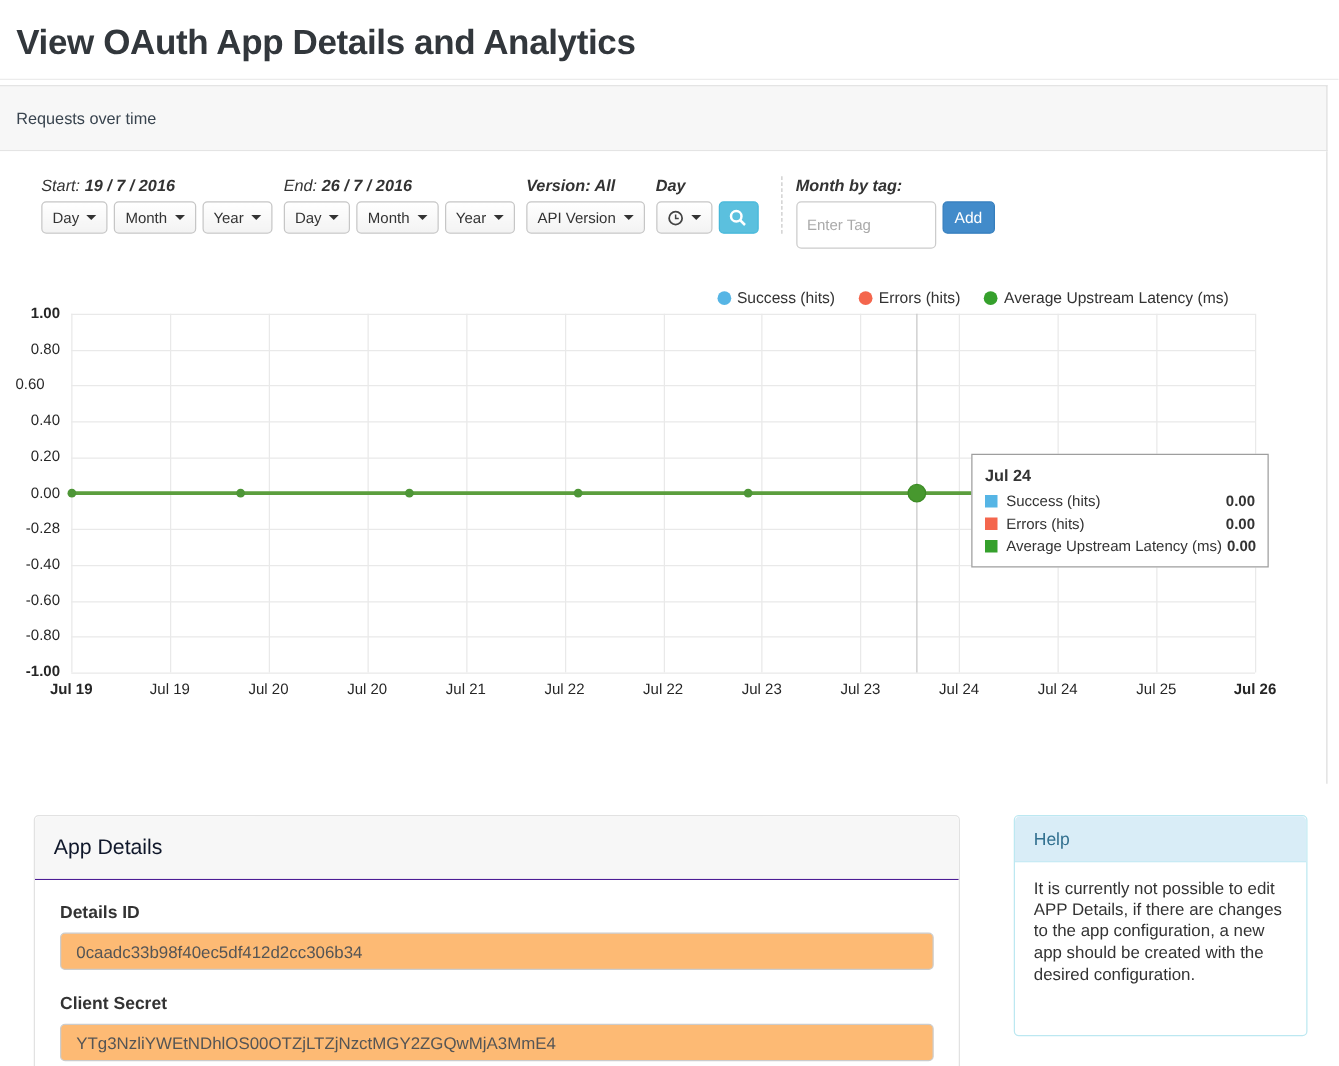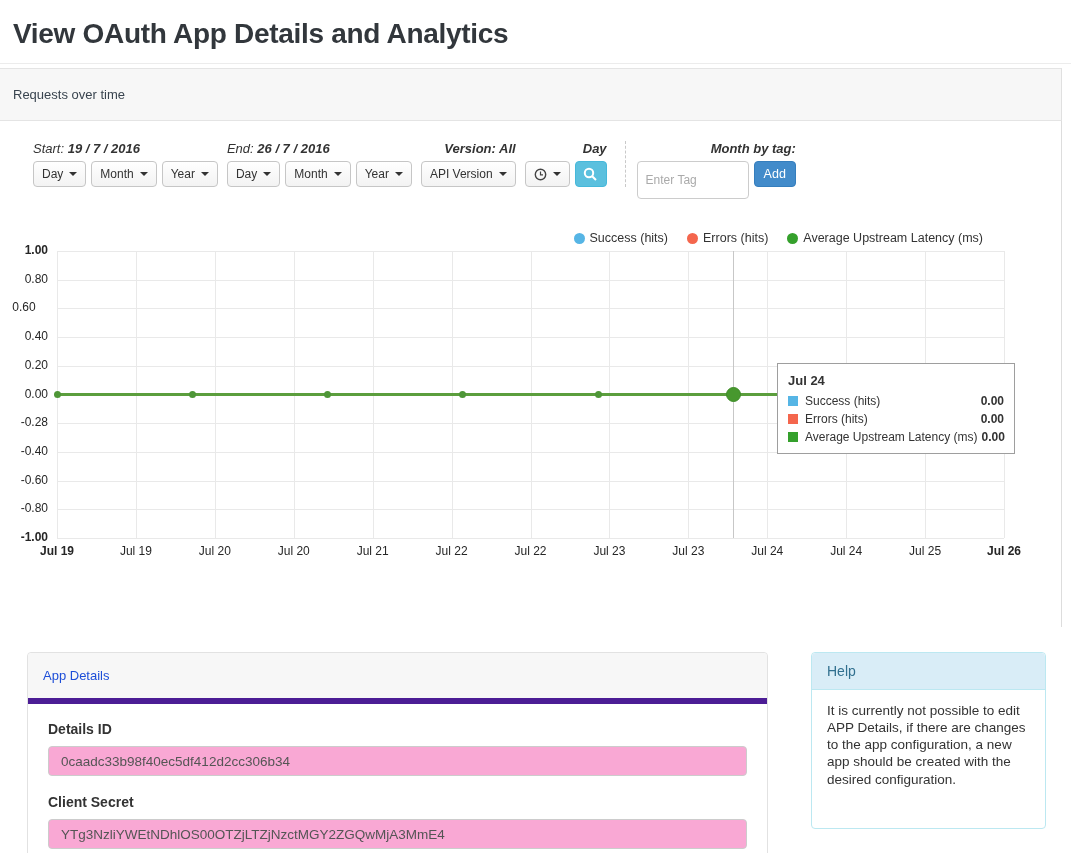--- a/index.html
+++ b/index.html
@@ -12,21 +12,21 @@
   .rot-panel { width:1062px; margin-top:4px; }
   .rot-header { background:#f7f7f7; border-top:1px solid #e4e4e4; border-bottom:1px solid #e4e4e4;
     border-right:1px solid #e0e0e0; padding:18px 13px; font-size:13px; color:#39444f; }
   .rot-body { position:relative; height:506px; border-right:1px solid #ddd; background:#fff; }
 
   
   .filter-bar { display:flex; align-items:flex-start; padding:20px 0 0 33px; }
   .fgroup { margin-right:9px; }
   .flabel { font-size:13px; margin-bottom:5px; white-space:nowrap;font-style:italic; }
   .flabel b { font-weight:bold; }
-  .flabel.allbold { font-weight:bold;text-align:right; }
+  .flabel.allbold { font-weight:bold; }
   .btnrow { display:flex; gap:5px; }
   .btn { display:inline-flex; align-items:center; height:26px; padding:0 8px; font-size:12px; color:#333;
     background:linear-gradient(#ffffff,#f3f3f3); border:1px solid #c6c6c6; border-radius:4px; cursor:pointer; white-space:nowrap; }
   .caret { display:inline-block; width:0; height:0; border-left:4px solid transparent; border-right:4px solid transparent;
     border-top:4px solid #333; margin-left:6px; }
   .btn-search { height:26px; width:32px; display:inline-flex; align-items:center; justify-content:center;
     background:#5bc0de; border:1px solid #46b8da; border-radius:4px; cursor:pointer; }
   .divider-dashed { border-left:1px dashed #c9c9c9; height:46px; margin:0 11px 0 9px; }
   .tag-input { width:112px; height:38px; border:1px solid #ccc; border-radius:4px; padding:0 8px; font-size:12px; color:#555;
     font-family:"Liberation Sans",sans-serif; }
@@ -60,26 +60,26 @@
   .tt-row { display:flex; align-items:center; margin-top:4px; font-size:12px; white-space:nowrap; }
   .sw { width:10px; height:10px; margin-right:7px; flex:none; }
   .tt-label { flex:1; }
   .tt-val { font-weight:bold; margin-left:4px; }
   .c0 { background:#56b5e5; } .c1 { background:#f4664d; } .c2 { background:#35a02c; }
 
   
   .bottom-row { display:flex; align-items:flex-start; margin:25px 0 0 27px; gap:43px; }
   .panel { border:1px solid #e2e2e2; border-radius:4px; background:#fff; }
   .app-panel { width:741px; }
-  .app-header { background:#f7f7f7; border-bottom:6px solid #4c1d95; border-radius:4px 4px 0 0;
-    padding:15px; font-size:13px; color:#1d4ed8; }
+  .app-header { background:#f7f7f7; border-bottom:1px solid #4c1d95; border-radius:4px 4px 0 0;
+    padding:15px; font-size:17px; color:#0f172a; }
   .app-body { padding:17px 20px 20px 20px; }
   .field-label { font-size:14px; font-weight:bold; color:#333; margin-bottom:9px; }
   .cred-input { width:100%; height:30px; border:1px solid #ccc; border-radius:4px; padding:0 12px;
-    font-size:13.5px; color:#555; background:#f9a8d4; margin-bottom:18px; font-family:"Liberation Sans",sans-serif; }
+    font-size:13.5px; color:#555; background:#fdba74; margin-bottom:18px; font-family:"Liberation Sans",sans-serif; }
 
   .help-panel { width:235px; border-color:#bce8f1; }
   .help-header { background:#d9edf7; color:#31708f; border-bottom:1px solid #bce8f1; border-radius:4px 4px 0 0;
     padding:10px 15px; font-size:14px; }
   .help-body { padding:12px 15px 40px 15px; font-size:13.5px; color:#333; line-height:1.27; }
 </style>
 </head>
 <body>
 
 <h1 class="page-title">View OAuth App Details and Analytics</h1>

